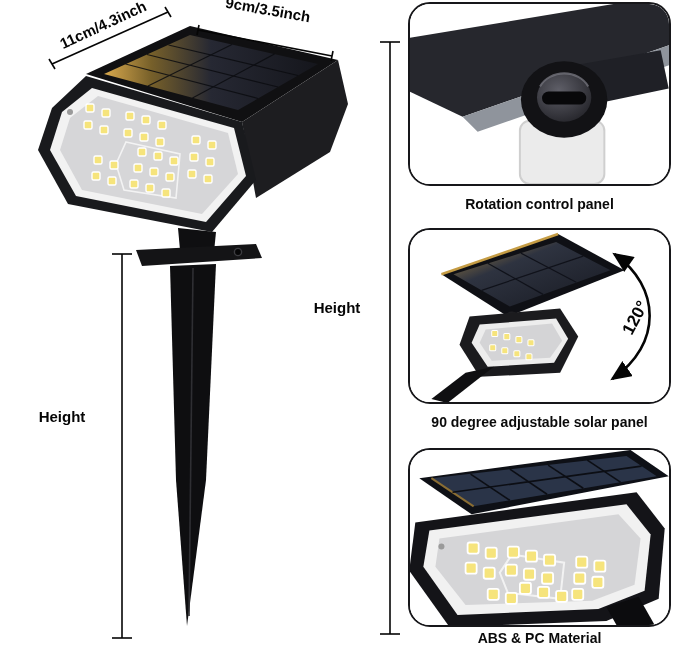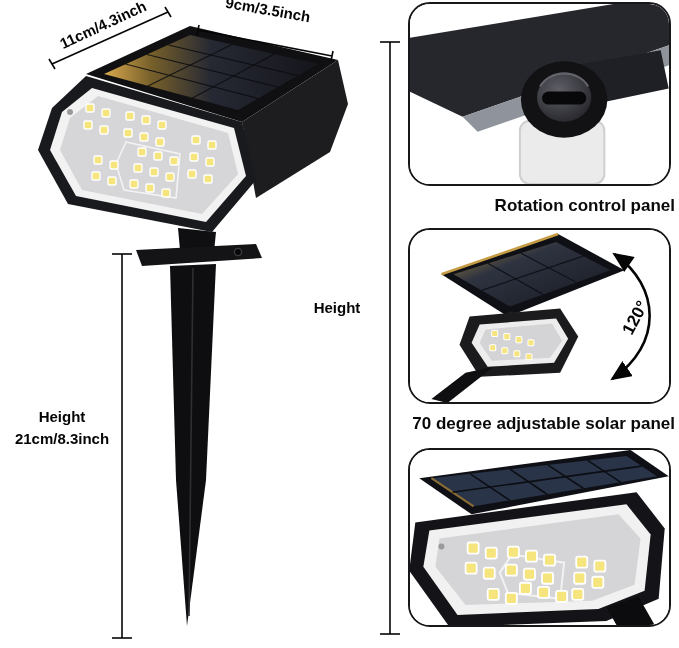--- a/index.html
+++ b/index.html
@@ -18,22 +18,22 @@
   #lbl-h-stake{left:6px;top:392px;width:112px;text-align:center;}
   .panel{
     position:absolute;left:408px;width:263px;border:2.5px solid #17171a;border-radius:22px;
     overflow:hidden;background:#ffffff;box-sizing:border-box;
   }
   #panel-rotation{top:2px;height:184px;}
   #panel-adjust{top:228px;height:176px;}
   #panel-material{top:448px;height:179px;}
   .panel svg{width:100%;height:100%;}
   .caption{
-    position:absolute;left:404px;width:271px;text-align:right;
-    font-size:17px;font-weight:700;color:#0a0a0a;
+    position:absolute;left:404px;width:271px;text-align:center;
+    font-size:14px;font-weight:700;color:#0a0a0a;
   }
   #cap-rotation{top:196px;}
   #cap-adjust{top:414px;}
   #cap-material{top:630px;}
 </style>
 </head>
 <body>
 
 <div class="stage">
 
@@ -137,21 +137,20 @@
   <div class="lbl" id="lbl-side">11cm/4.3inch</div>
 
   <div class="lbl" id="lbl-front">9cm/3.5inch</div>
 
   <div class="lbl two-line" id="lbl-h-total">
     <div>Height</div>
   </div>
 
   <div class="lbl two-line" id="lbl-h-stake">
     <div>Height</div>
-    <div>21cm/8.3inch</div>
   </div>
 
   <div class="panel" id="panel-rotation">
     <svg viewBox="0 0 263 179" preserveAspectRatio="xMidYMid slice">
       <defs>
         <radialGradient id="kg" cx="0.4" cy="0.35" r="0.85">
           <stop offset="0" stop-color="#5f5f68"></stop>
           <stop offset="1" stop-color="#1a1a1f"></stop>
         </radialGradient>
       </defs>
@@ -210,21 +209,21 @@
             <rect x="118" y="123" width="6" height="6" rx="1"></rect>
         </g>
       </g>
       <polygon points="58,142 86,136 40,172 24,168" fill="#0f0f11"></polygon>
       <g>
         <path d="M 206,24 C 252,56 254,114 204,148" fill="none" stroke="#050505" stroke-width="2.6" marker-start="url(#ahr)" marker-end="url(#ah)"></path>
         <text x="228" y="92" transform="rotate(-62 228 88)" text-anchor="middle" font-size="17" font-weight="bold" fill="#050505">120°</text>
       </g>
     </svg>
   </div>
-  <div class="caption" id="cap-adjust">70 degree adjustable solar panel</div>
+  <div class="caption" id="cap-adjust">90 degree adjustable solar panel</div>
 
   <div class="panel" id="panel-material">
     <svg viewBox="0 0 263 174" preserveAspectRatio="xMidYMid slice">
       <rect width="263" height="174" fill="#ffffff"></rect>
       <g>
         <polygon points="12,28 222,0 260,26 64,64" fill="#0e1016"></polygon>
         <polygon points="24,28 218,6 248,26 66,56" fill="#2a3448"></polygon>
         <line x1="24" y1="28" x2="66" y2="56" stroke="#8a6d33" stroke-width="2"></line>
         <g stroke="#0c0e14" stroke-width="1.6">
           <line x1="63" y1="24" x2="102" y2="50"></line>
@@ -259,14 +258,15 @@
           <rect x="166" y="122" width="11" height="11" rx="2"></rect>
             <rect x="184" y="126" width="11" height="11" rx="2"></rect>
           <rect x="164" y="138" width="11" height="11" rx="2"></rect>
           <rect x="80" y="138" width="11" height="11" rx="2"></rect>
             <rect x="98" y="142" width="11" height="11" rx="2"></rect>
         </g>
       </g>
       <polygon points="198,156 230,146 246,174 208,174" fill="#0c0c0e"></polygon>
     </svg>
   </div>
+  <div class="caption" id="cap-material">ABS &amp; PC Material</div>
 
 </div>
 
 </body></html>

